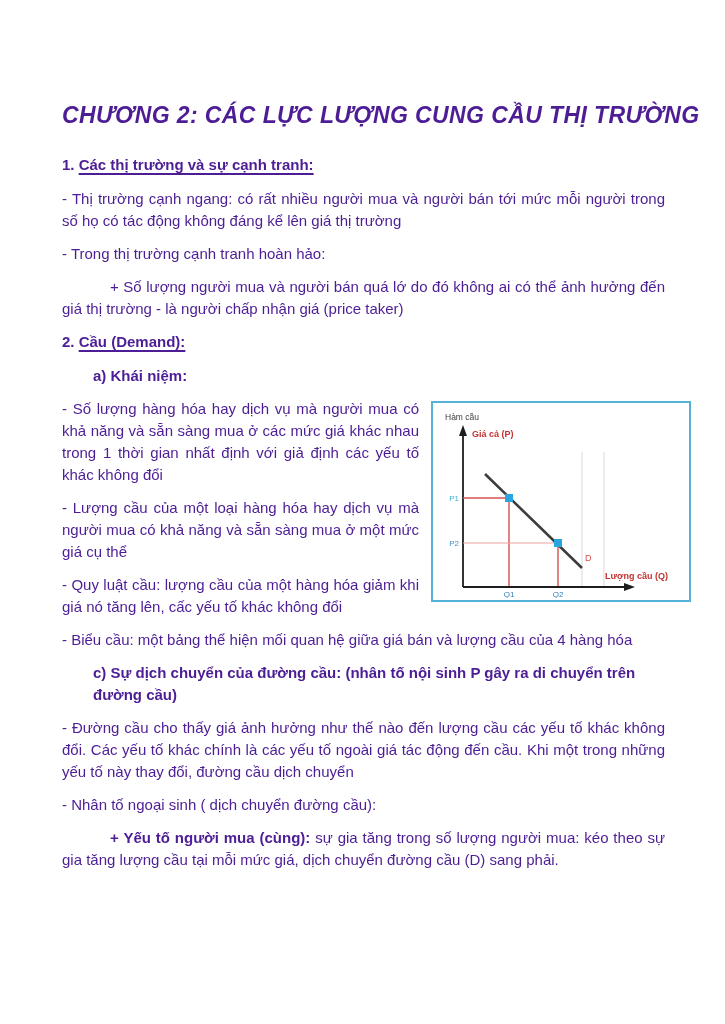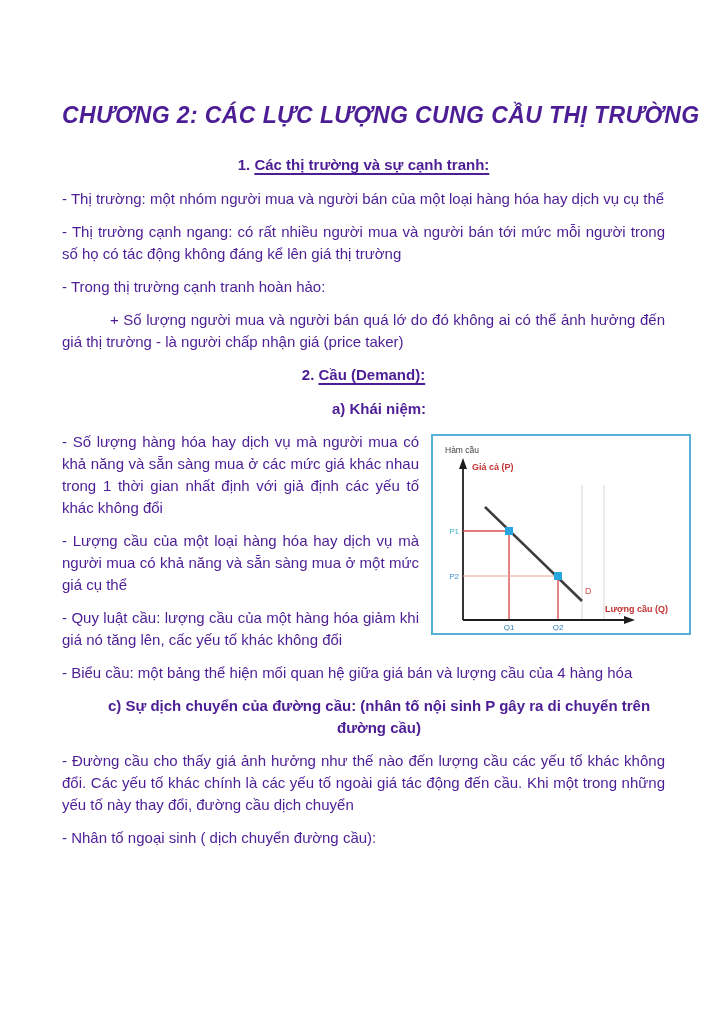--- a/index.html
+++ b/index.html
@@ -19,21 +19,21 @@
   .title {
     font-size: 23px;
     line-height: 30px;
     font-weight: 700;
     font-style: italic;
     letter-spacing: 0.4px;
     text-align: center;
     margin: 0 0 24px 0;
     white-space: nowrap;
   }
-  p { margin: 0 0 11px 0; text-align: center; }
+  p { margin: 0 0 11px 0; }
   .para { text-align: justify; }
   .h2 { font-weight: 700; margin: 0 0 12px 0; }
   .h2 .u { text-decoration: underline; text-decoration-thickness: 1.5px; text-underline-offset: 3px; }
   .sub { font-weight: 700; margin-left: 31px; }
   .sub-wide { font-weight: 700; margin-left: 31px; }
   .indent-first { text-indent: 48px; }
   .bold-run { font-weight: 700; }
   .figure {
     float: right;
     width: 256px; height: 197px;
@@ -46,21 +46,20 @@
 </style>
 </head>
 <body>
 
 <div class="page">
 
   <h1 class="title">CHƯƠNG 2: CÁC LỰC LƯỢNG CUNG CẦU THỊ TRƯỜNG</h1>
 
   <p class="h2"><span>1.</span> <span class="u">Các thị trường và sự cạnh tranh:</span></p>
 
-  <p class="para">- Thị trường: một nhóm người mua và người bán của một loại hàng hóa hay dịch vụ cụ thể</p>
 
   <p class="para">- Thị trường cạnh ngang: có rất nhiều người mua và người bán tới mức mỗi người trong số họ có tác động không đáng kể lên giá thị trường</p>
 
   <p class="para">- Trong thị trường cạnh tranh hoàn hảo:</p>
 
 
   <p class="para indent-first">+ Số lượng người mua và người bán quá lớ do đó không ai có thể ảnh hưởng đến giá thị trường - là người chấp nhận giá (price taker)</p>
 
   <p class="h2"><span>2.</span> <span class="u">Cầu (Demand):</span></p>
 
@@ -110,14 +109,15 @@
   <p class="para clear">- Biểu cầu: một bảng thể hiện mối quan hệ giữa giá bán và lượng cầu của 4 hàng hóa</p>
 
 
 
   <p class="sub-wide">c) Sự dịch chuyển của đường cầu: (nhân tố nội sinh P gây ra di chuyển trên đường cầu)</p>
 
   <p class="para">- Đường cầu cho thấy giá ảnh hưởng như thế nào đến lượng cầu các yếu tố khác không đổi. Các yếu tố khác chính là các yếu tố ngoài giá tác động đến cầu. Khi một trong những yếu tố này thay đổi, đường cầu dịch chuyển</p>
 
   <p class="para">- Nhân tố ngoại sinh ( dịch chuyển đường cầu):</p>
 
+  <p class="para indent-first"><span class="bold-run">+ Yếu tố người mua (cùng):</span><span> sự gia tăng trong số lượng người mua: kéo theo sự gia tăng lượng cầu tại mỗi mức giá, dịch chuyển đường cầu (D) sang phải.</span></p>
 
 </div>
 
 </body></html>

